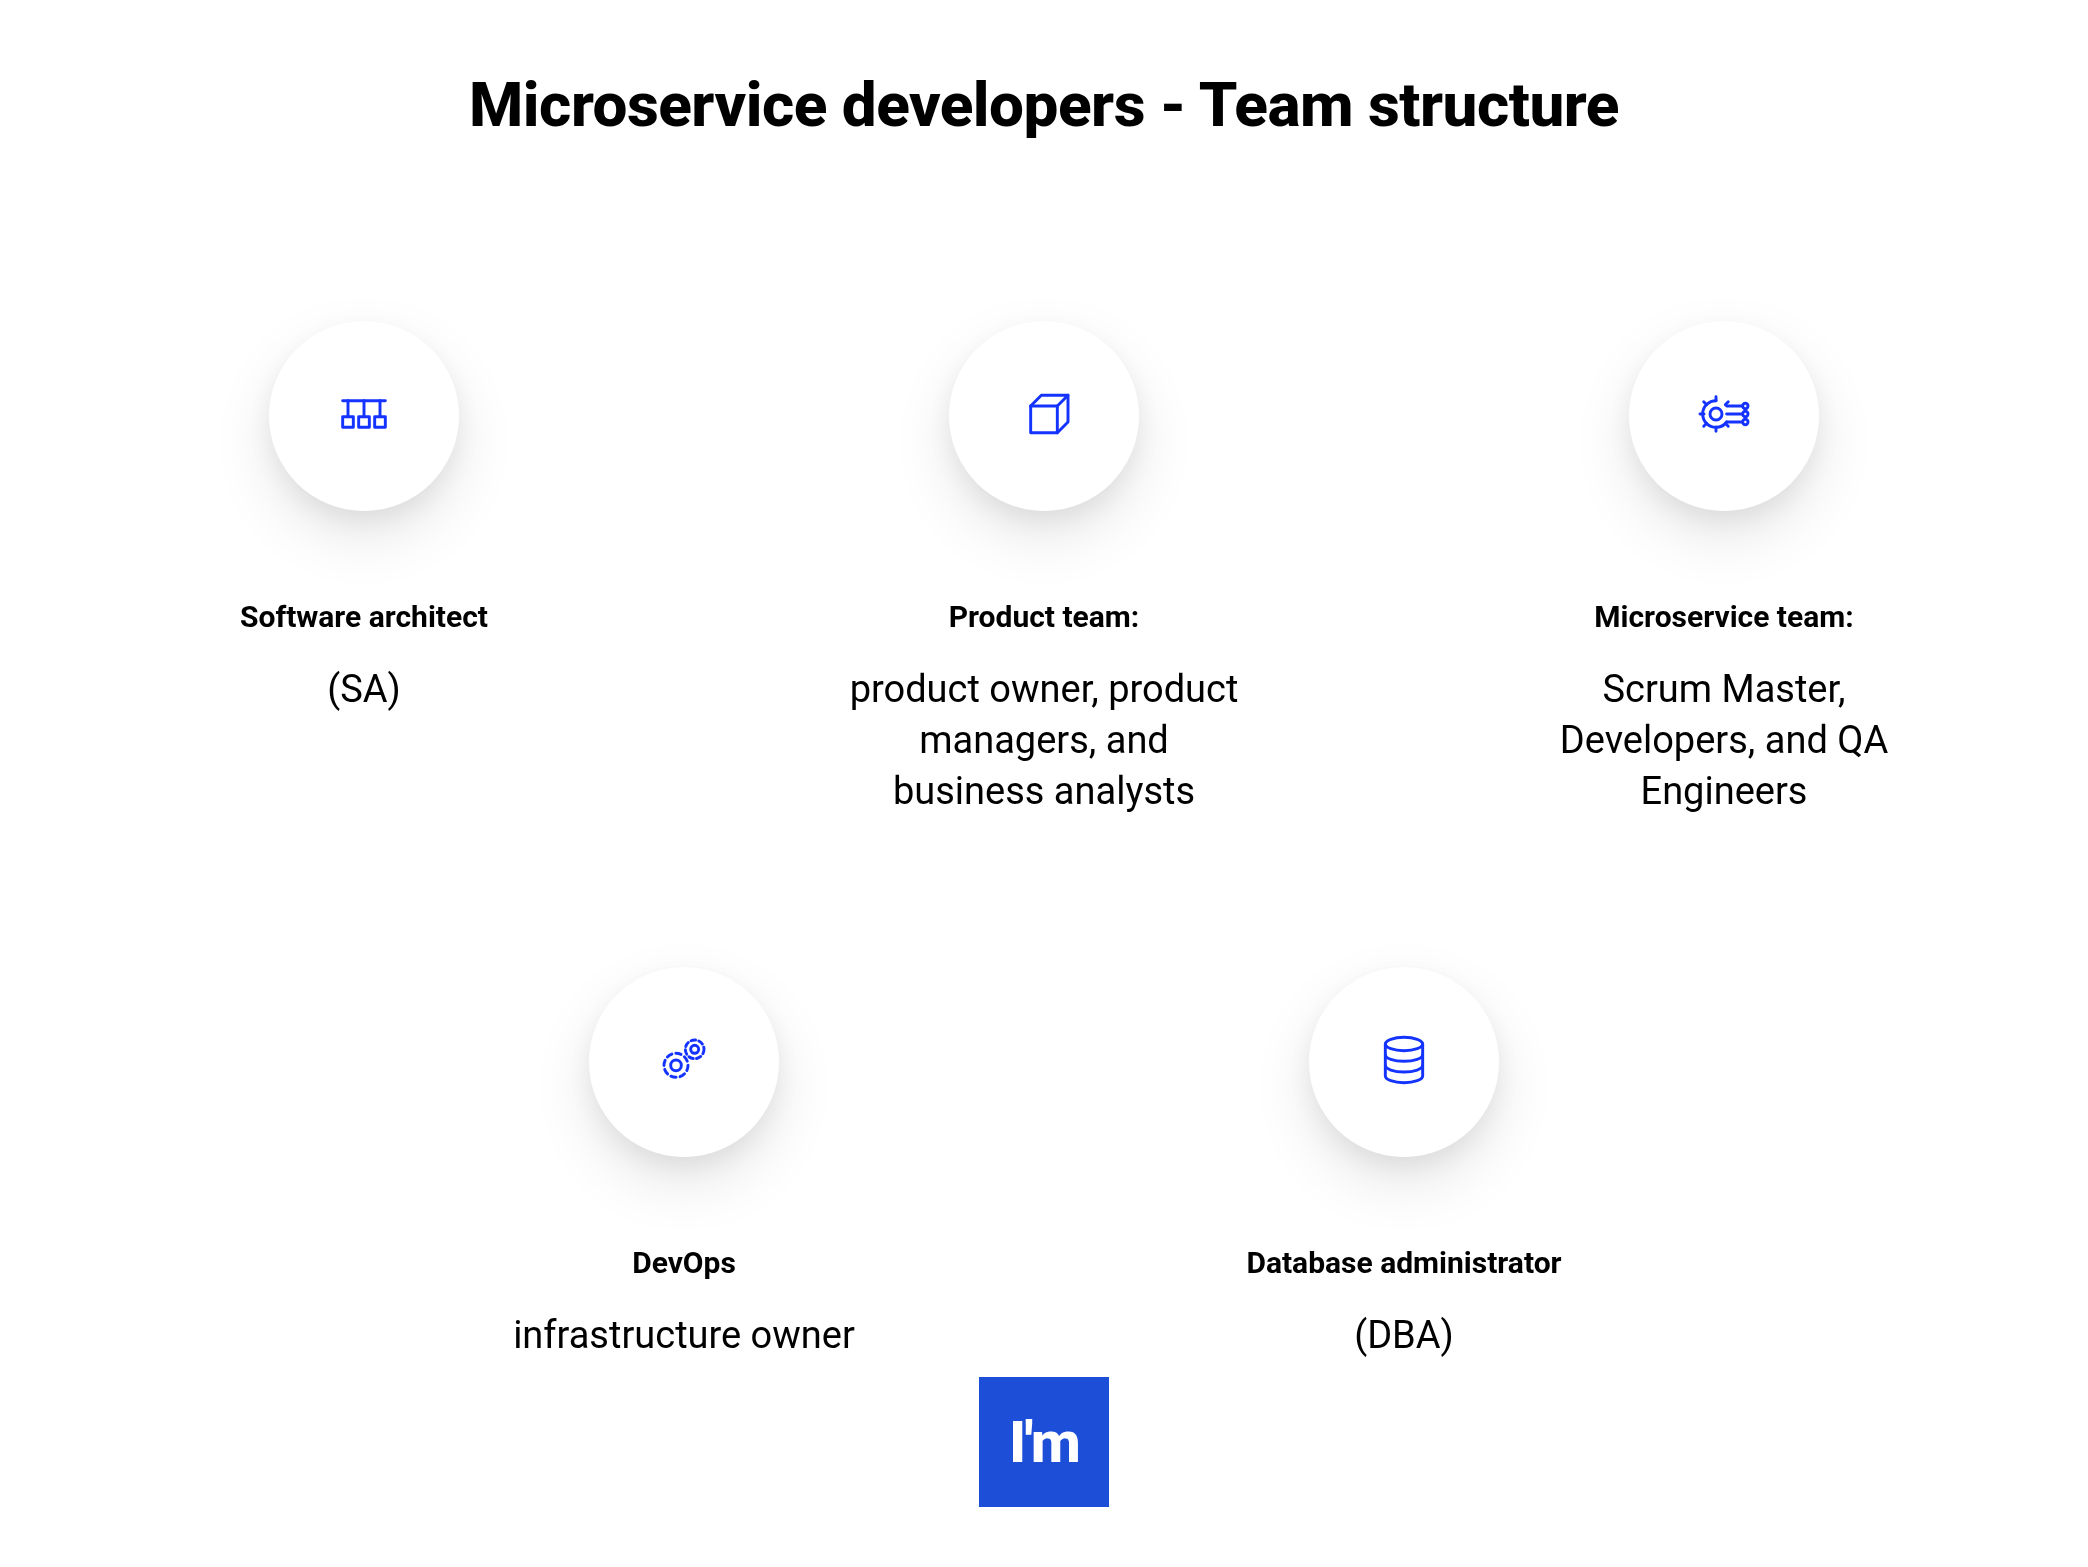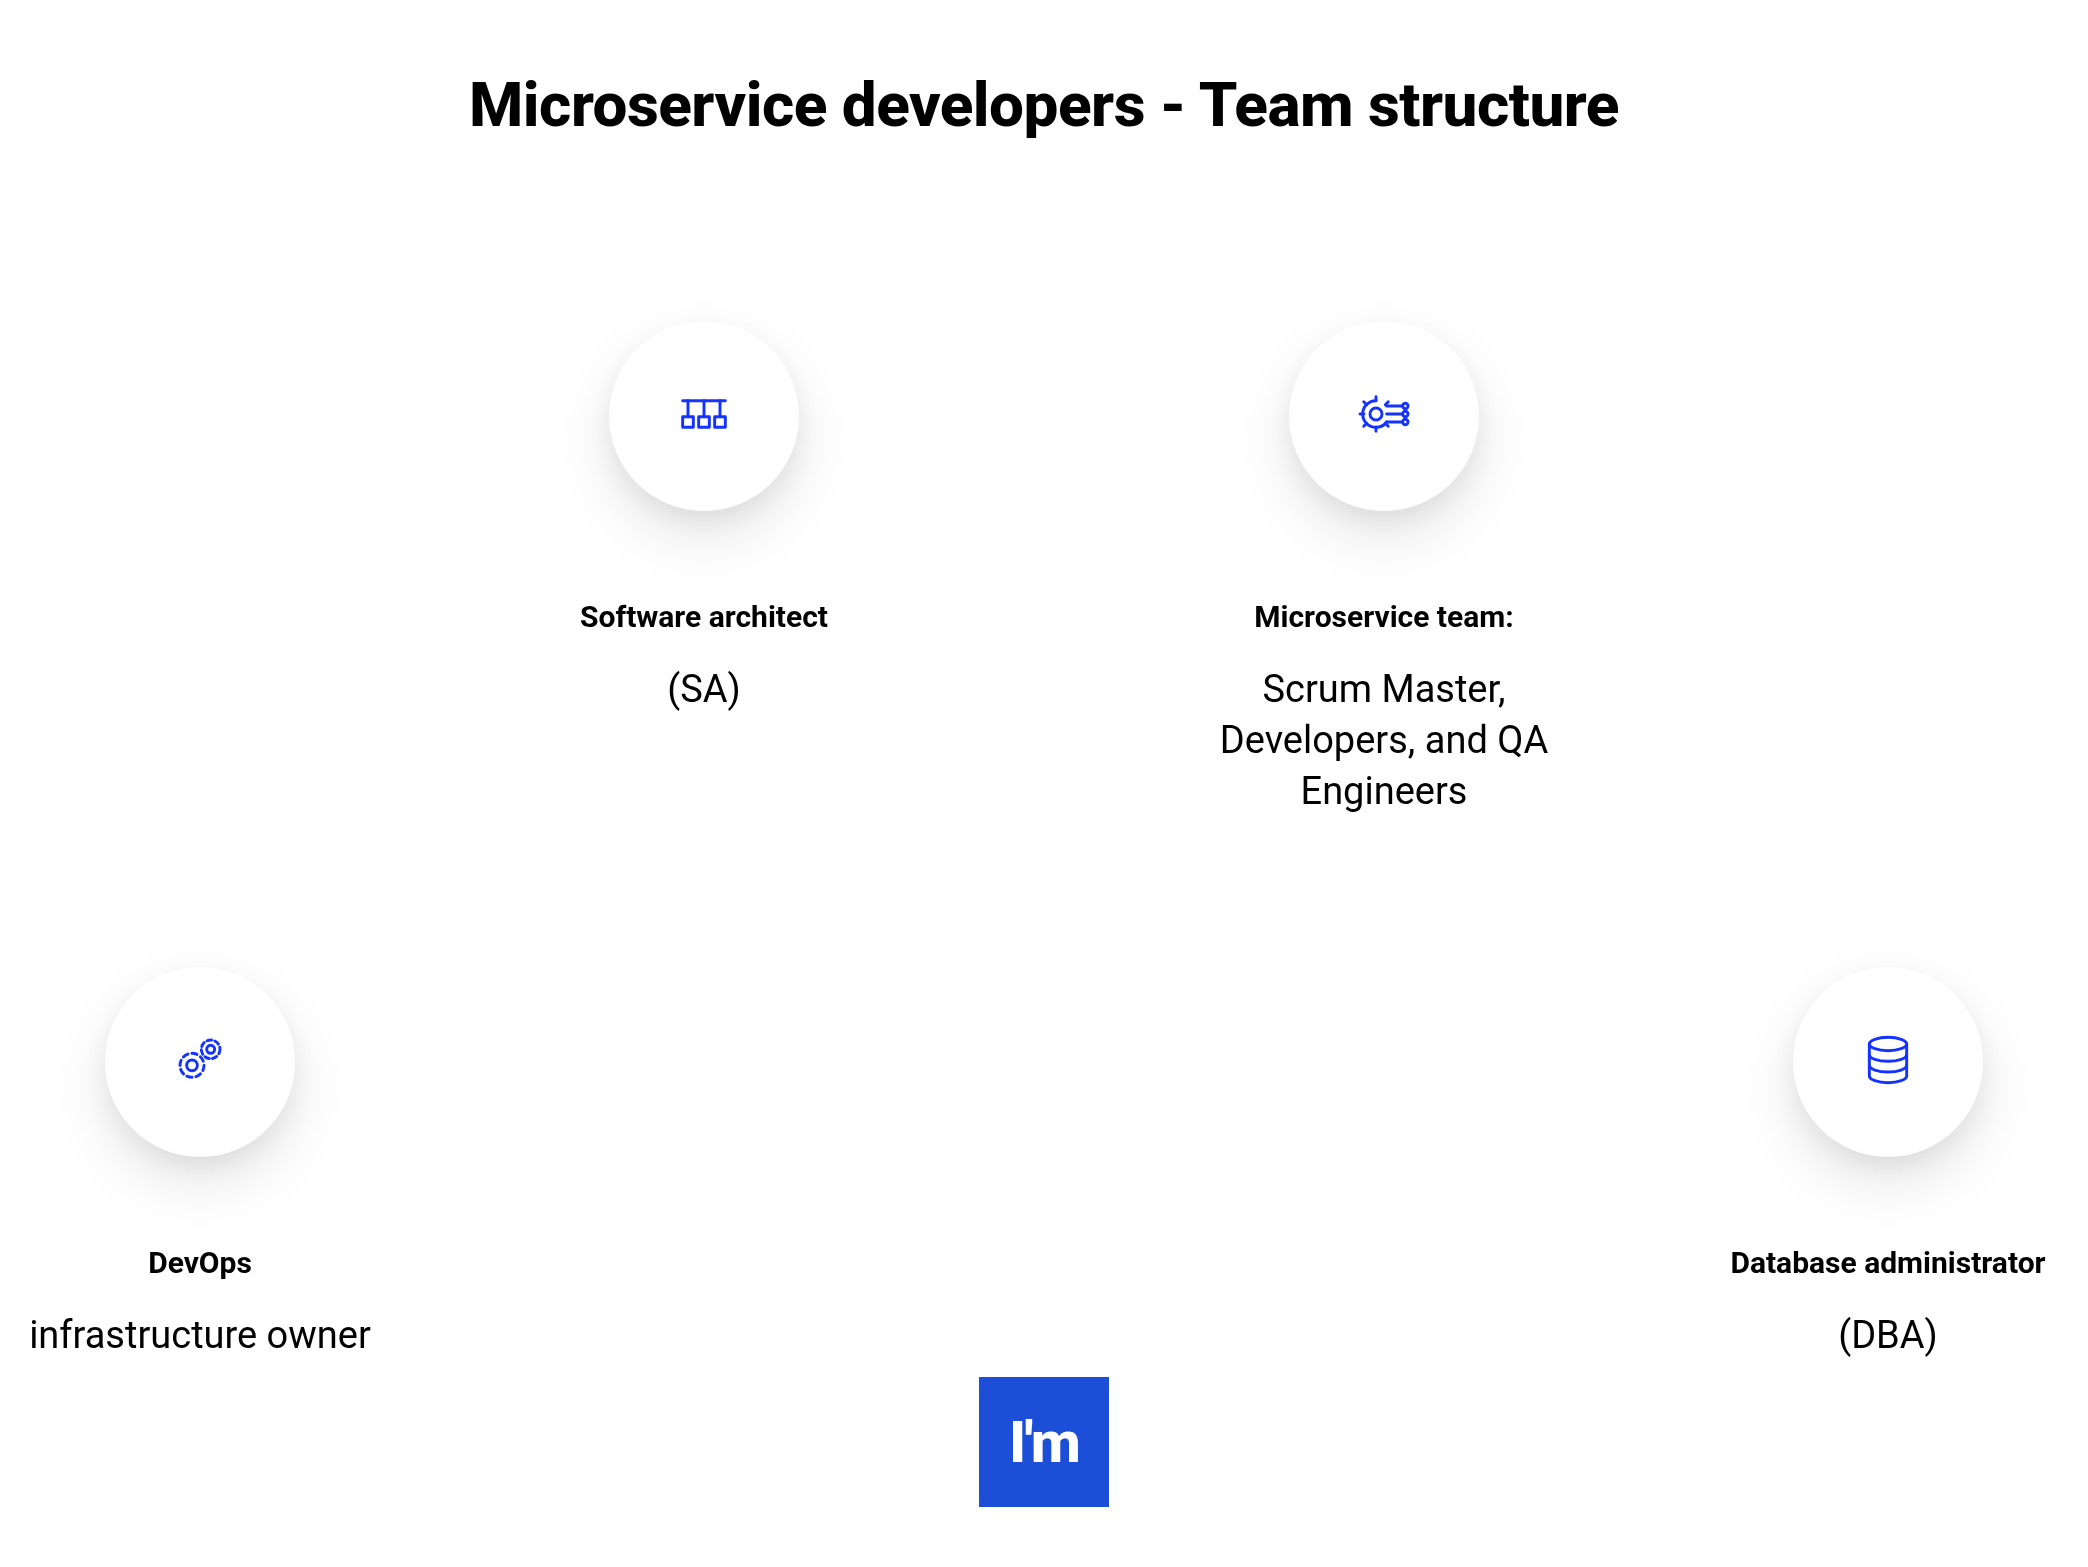--- a/index.html
+++ b/index.html
@@ -23,21 +23,21 @@
     font-weight: 800;
     font-size: 62px;
     letter-spacing: -0.5px;
     margin: 0 0 180px 0;
   }
   .row {
     display: flex;
     justify-content: center;
     gap: 280px;
   }
-  .row.row2 { gap: 320px; margin-top: 150px; justify-content: space-between; }
+  .row.row2 { gap: 320px; margin-top: 150px; }
   .card {
     width: 400px;
     display: flex;
     flex-direction: column;
     align-items: center;
     text-align: center;
     gap: 26px;
   }
   .bubble {
     width: 190px;
@@ -104,20 +104,35 @@
               <rect x="20" y="26" width="8" height="8"></rect>
               <rect x="32" y="26" width="8" height="8"></rect>
             </g>
           </svg>
         </span>
       </div>
       <div class="card-title">Software architect</div>
       <div class="card-sub">(SA)</div>
     </div>
 
+    <div class="card">
+      <div class="bubble">
+        <span>
+          <svg viewBox="0 0 48 48">
+            <g class="icon-stroke">
+              <polygon points="14,18 34,18 34,38 14,38"></polygon>
+              <polyline points="14,18 22,10 42,10 34,18"></polyline>
+              <polyline points="34,38 42,30 42,10"></polyline>
+            </g>
+          </svg>
+        </span>
+      </div>
+      <div class="card-title">Product team:</div>
+      <div class="card-sub">product owner, product managers, and business analysts</div>
+    </div>
 
     <div class="card">
       <div class="bubble">
         <span>
           <svg viewBox="0 0 48 48">
             <g class="icon-stroke">
               <circle cx="18" cy="24" r="4.5"></circle>
               <path d="M18 14 v-3 M18 34 v3 M9 24 h-3 M25 17 l2.2 -2.2 M25 31 l2.2 2.2 M11 17 l-2.2 -2.2 M11 31 l-2.2 2.2"></path>
               <path d="M18 14 a10 10 0 0 0 -10 10 a10 10 0 0 0 10 10 a10 10 0 0 0 8 -4"></path>
               <line x1="26" y1="18" x2="38" y2="18"></line>

